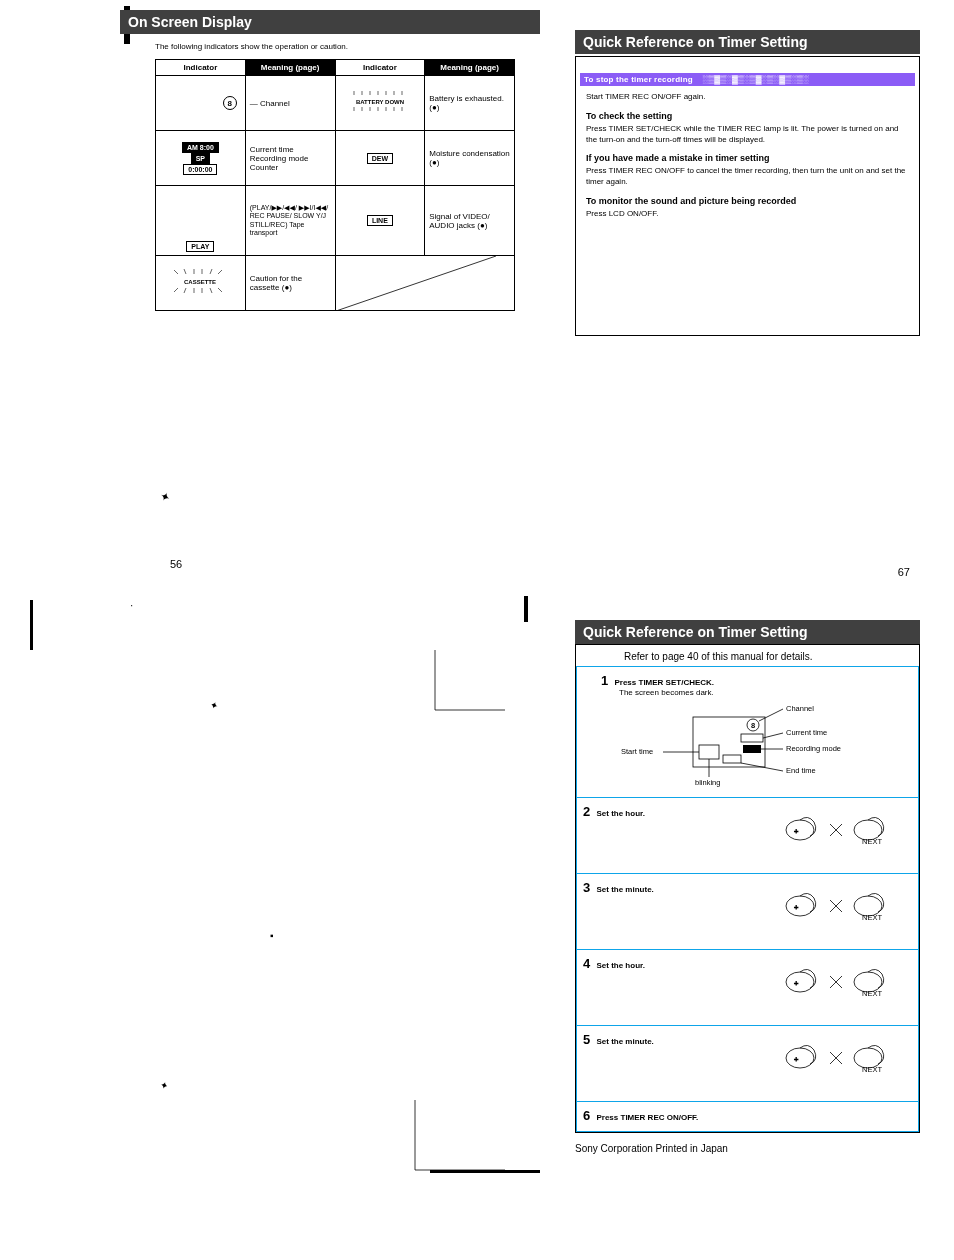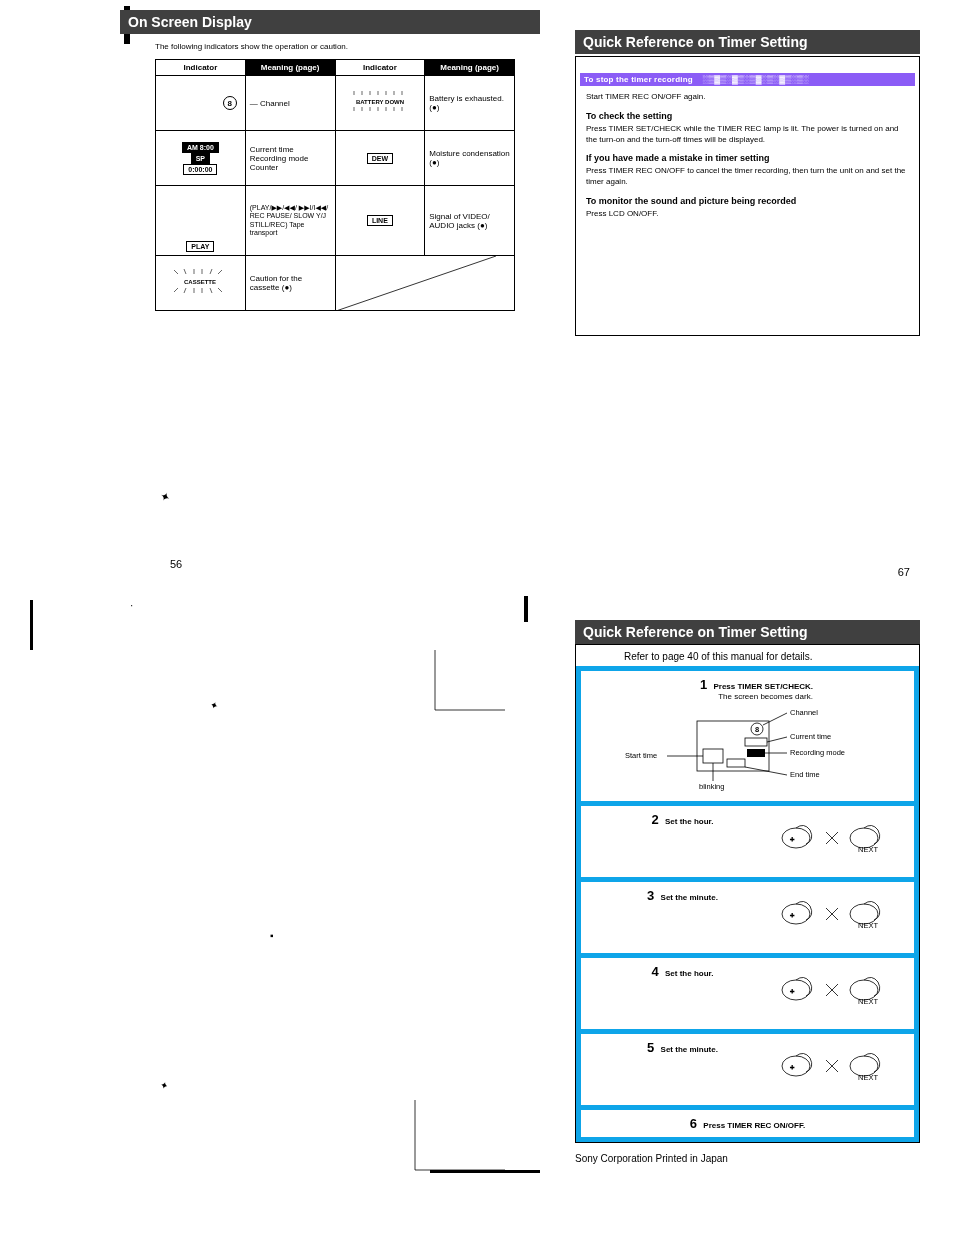--- a/index.html
+++ b/index.html
@@ -86,25 +86,24 @@
     margin: 8px -6px 6px -6px;
     letter-spacing: .2px;
   }
 
   .steps-table {
     width: 100%;
     border-collapse: collapse;
     margin-top: 4px;
   }
   .steps-table td {
-    border: 5px solid #0ea5e9;
+    border: 1px solid #0ea5e9;
     font-size: 8px;
     vertical-align: top;
     padding: 6px 6px;
-    text-align: center;
   }
   .step-num { font-size: 13px; font-weight: bold; margin-right: 4px; }
   .step-title { font-weight: bold; font-size: 8px; }
   .step-row { height: 76px; }
   .press-hand {
     display:inline-block; vertical-align:middle;
   }
   .next-label { font-size:6px; }
   .intro2 { font-size:10px; margin:6px 0 4px 6px;padding-left:42px; }
 

